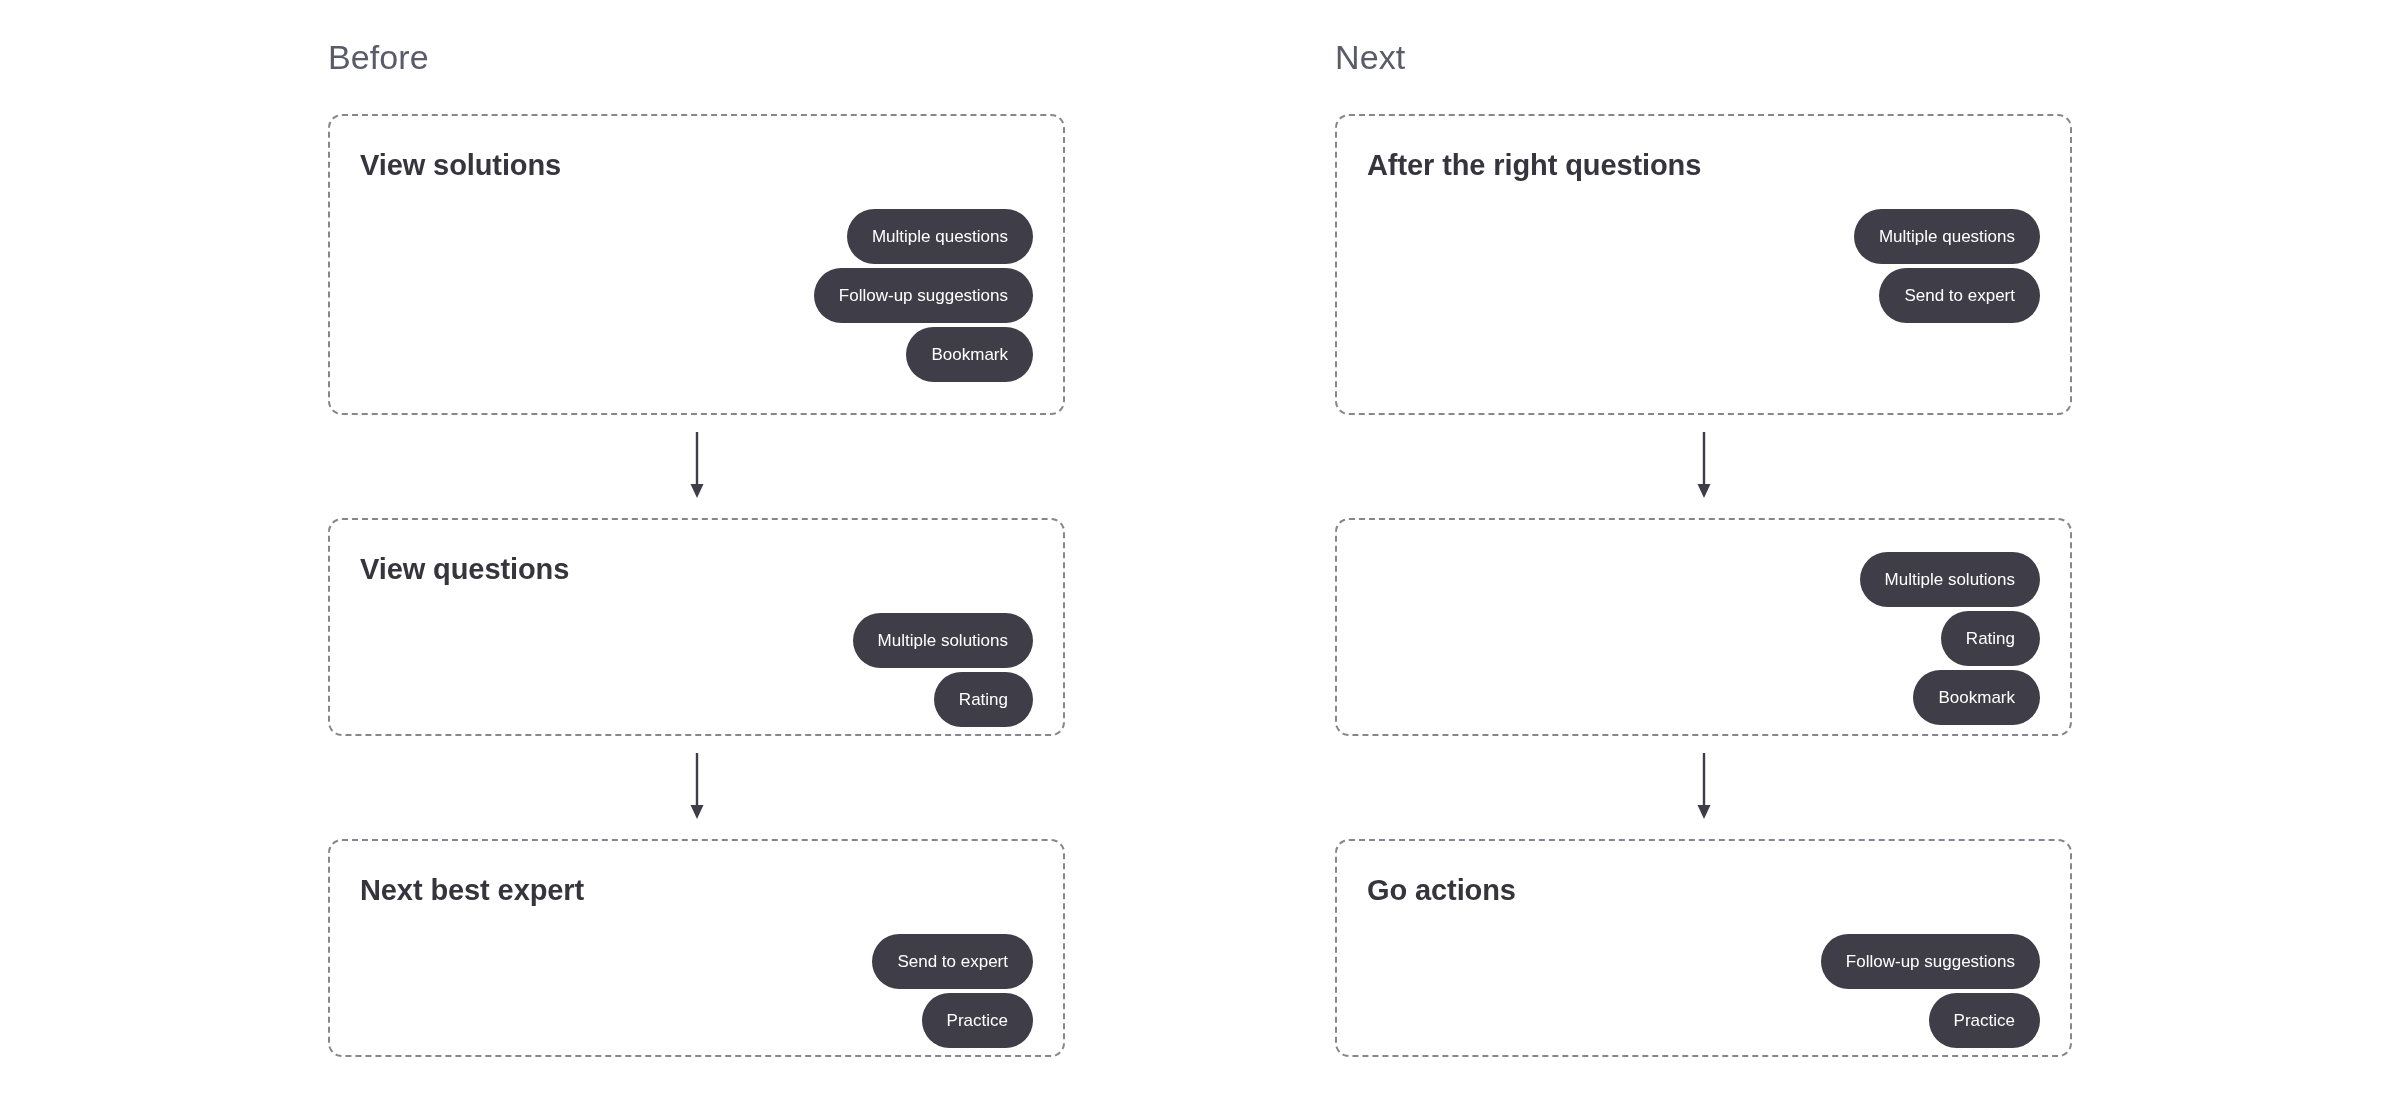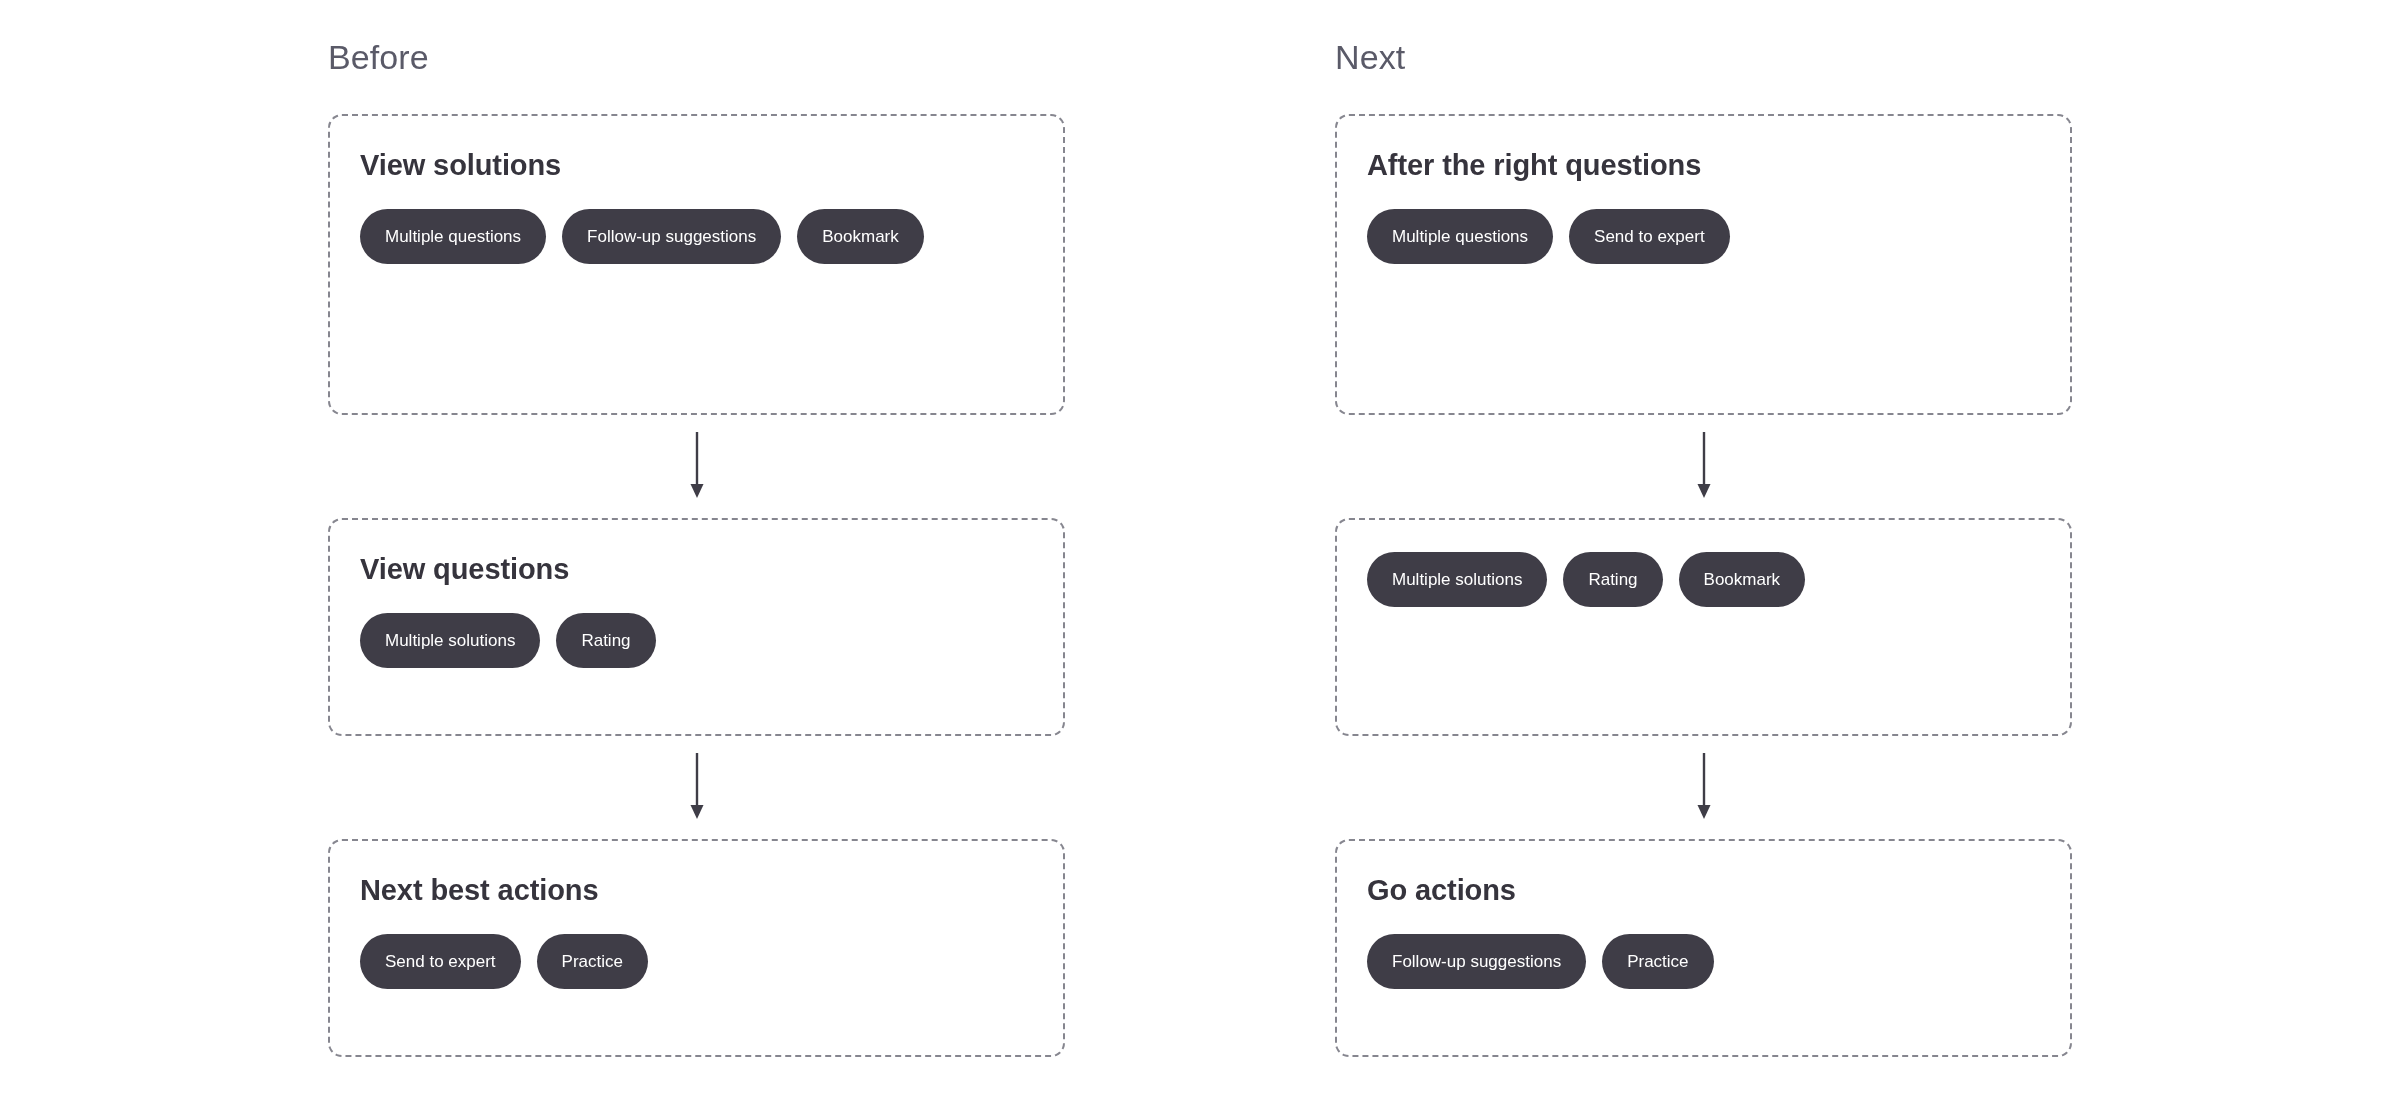--- a/index.html
+++ b/index.html
@@ -70,20 +70,21 @@
     line-height: 1.2;
     margin: 0 0 26px 0;
     letter-spacing: -0.1px;
   }
 
   .pill-row {
     display: flex;
     flex-wrap: wrap;
     gap: 4px 16px;
     align-items: flex-end;
+    flex-direction: column;
   }
 
   .pill {
     display: inline-flex;
     align-items: center;
     justify-content: center;
     background: #3f3d47;
     color: #ffffff;
     font-size: 17px;
     font-weight: 400;
@@ -139,21 +140,21 @@
     </div>
 
     <div class="connector">
       <svg width="20" height="70" viewBox="0 0 20 70">
         <line x1="10" y1="0" x2="10" y2="54" stroke="#3f3d47" stroke-width="2.4"></line>
         <polygon points="10,66 3.5,52 16.5,52" fill="#3f3d47"></polygon>
       </svg>
     </div>
 
     <div class="card row-3">
-      <div class="card-title">Next best actions</div>
+      <div class="card-title">Next best expert</div>
       <div class="pill-row">
         <span class="pill">Send to expert</span>
         <span class="pill">Practice</span>
       </div>
     </div>
 
   </div>
 
   <div class="column">
 

